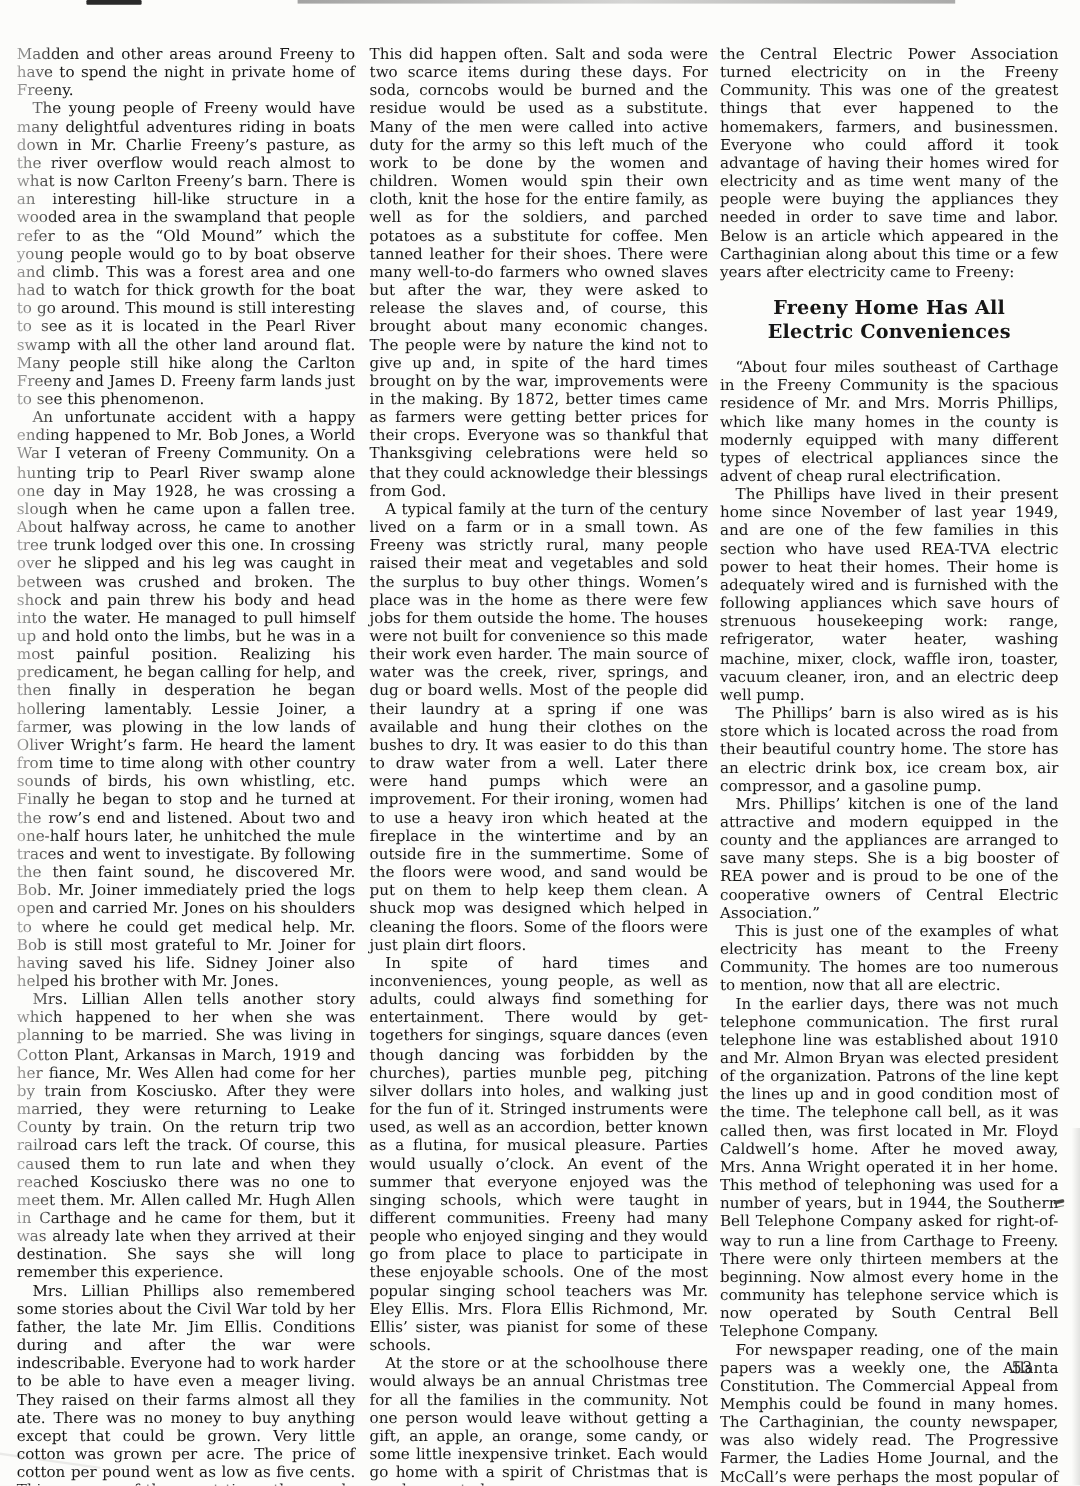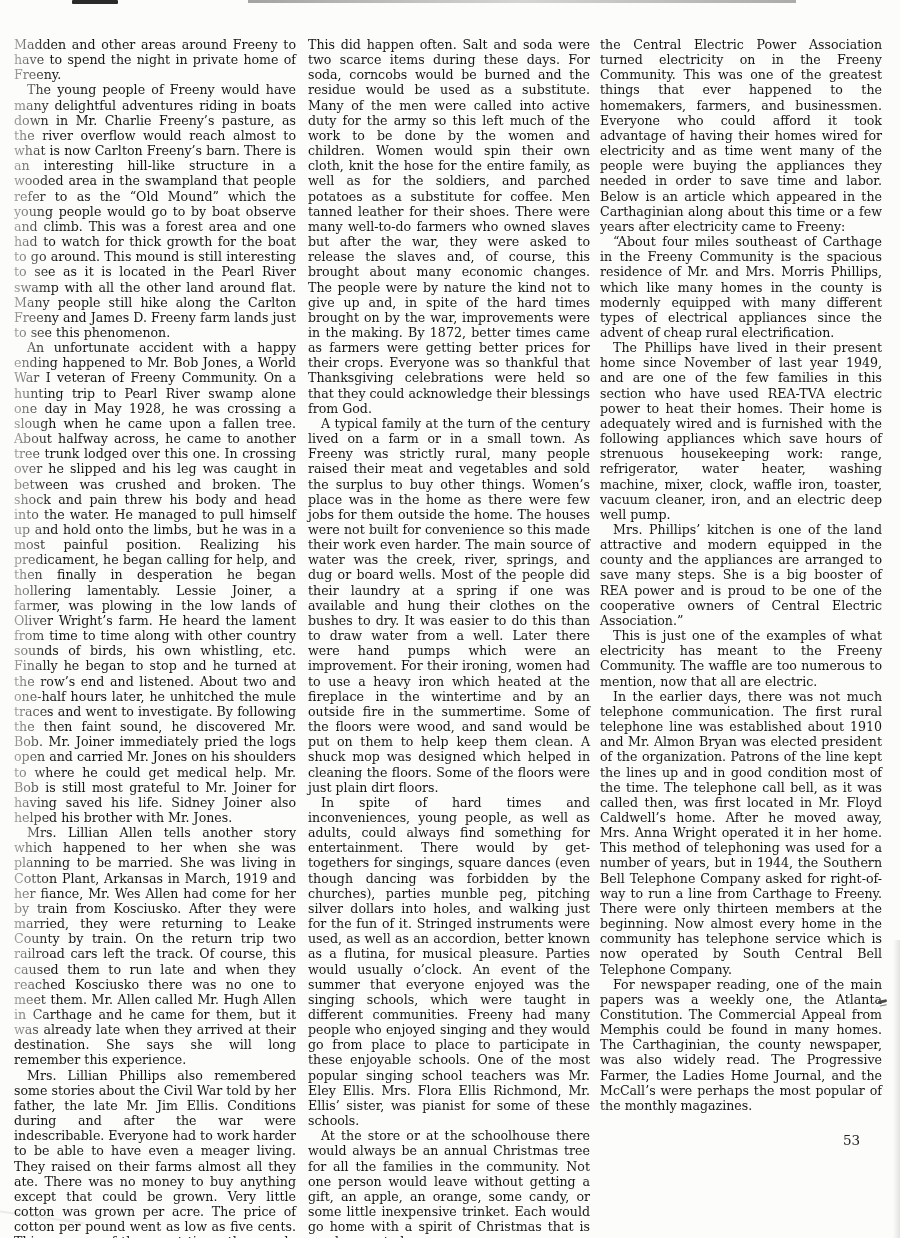--- a/index.html
+++ b/index.html
@@ -76,24 +76,26 @@
       <p class="para indent">Mrs. Lillian Phillips also remembered some stories about the Civil War told by her father, the late Mr. Jim Ellis. Conditions during and after the war were indescribable. Everyone had to work harder to be able to have even a meager living. They raised on their farms almost all they ate. There was no money to buy anything except that could be grown. Very little cotton was grown per acre. The price of cotton per pound went as low as five cents. This was one of the worst times the people had to endure. Food was scarce and had to be kept hidden for fear of the Yankees would come along and steal what they had.</p>
     </div>
   <div class="col col-2">
       <p class="para">This did happen often. Salt and soda were two scarce items during these days. For soda, corncobs would be burned and the residue would be used as a substitute. Many of the men were called into active duty for the army so this left much of the work to be done by the women and children. Women would spin their own cloth, knit the hose for the entire family, as well as for the soldiers, and parched potatoes as a substitute for coffee. Men tanned leather for their shoes. There were many well-to-do farmers who owned slaves but after the war, they were asked to release the slaves and, of course, this brought about many economic changes. The people were by nature the kind not to give up and, in spite of the hard times brought on by the war, improvements were in the making. By 1872, better times came as farmers were getting better prices for their crops. Everyone was so thankful that Thanksgiving celebrations were held so that they could acknowledge their blessings from God.</p>
       <p class="para indent">A typical family at the turn of the century lived on a farm or in a small town. As Freeny was strictly rural, many people raised their meat and vegetables and sold the surplus to buy other things. Women’s place was in the home as there were few jobs for them outside the home. The houses were not built for convenience so this made their work even harder. The main source of water was the creek, river, springs, and dug or board wells. Most of the people did their laundry at a spring if one was available and hung their clothes on the bushes to dry. It was easier to do this than to draw water from a well. Later there were hand pumps which were an improvement. For their ironing, women had to use a heavy iron which heated at the fireplace in the wintertime and by an outside fire in the summertime. Some of the floors were wood, and sand would be put on them to help keep them clean. A shuck mop was designed which helped in cleaning the floors. Some of the floors were just plain dirt floors.</p>
       <p class="para indent">In spite of hard times and inconveniences, young people, as well as adults, could always find something for entertainment. There would by get-togethers for singings, square dances (even though dancing was forbidden by the churches), parties munble peg, pitching silver dollars into holes, and walking just for the fun of it. Stringed instruments were used, as well as an accordion, better known as a flutina, for musical pleasure. Parties would usually o’clock. An event of the summer that everyone enjoyed was the singing schools, which were taught in different communities. Freeny had many people who enjoyed singing and they would go from place to place to participate in these enjoyable schools. One of the most popular singing school teachers was Mr. Eley Ellis. Mrs. Flora Ellis Richmond, Mr. Ellis’ sister, was pianist for some of these schools.</p>
       <p class="para indent">At the store or at the schoolhouse there would always be an annual Christmas tree for all the families in the community. Not one person would leave without getting a gift, an apple, an orange, some candy, or some little inexpensive trinket. Each would go home with a spirit of Christmas that is rarely seen today.</p>
     </div>
   <div class="col col-3">
       <p class="para">the Central Electric Power Association turned electricity on in the Freeny Community. This was one of the greatest things that ever happened to the homemakers, farmers, and businessmen. Everyone who could afford it took advantage of having their homes wired for electricity and as time went many of the people were buying the appliances they needed in order to save time and labor. Below is an article which appeared in the Carthaginian along about this time or a few years after electricity came to Freeny:</p>
+      <h2 class="article-heading">Freeny Home Has All Electric Conveniences</h2>
       <p class="para indent">“About four miles southeast of Carthage in the Freeny Community is the spacious residence of Mr. and Mrs. Morris Phillips, which like many homes in the county is modernly equipped with many different types of electrical appliances since the advent of cheap rural electrification.</p>
       <p class="para indent">The Phillips have lived in their present home since November of last year 1949, and are one of the few families in this section who have used REA-TVA electric power to heat their homes. Their home is adequately wired and is furnished with the following appliances which save hours of strenuous housekeeping work: range, refrigerator, water heater, washing machine, mixer, clock, waffle iron, toaster, vacuum cleaner, iron, and an electric deep well pump.</p>
+      <p class="para indent">The Phillips’ barn is also wired as is his store which is located across the road from their beautiful country home. The store has an electric drink box, ice cream box, air compressor, and a gasoline pump.</p>
       <p class="para indent">Mrs. Phillips’ kitchen is one of the land attractive and modern equipped in the county and the appliances are arranged to save many steps. She is a big booster of REA power and is proud to be one of the cooperative owners of Central Electric Association.”</p>
-      <p class="para indent">This is just one of the examples of what electricity has meant to the Freeny Community. The waffle are too numerous to mention, now that all are electric.</p>
+      <p class="para indent">This is just one of the examples of what electricity has meant to the Freeny Community. The homes are too numerous to mention, now that all are electric.</p>
       <p class="para indent">In the earlier days, there was not much telephone communication. The first rural telephone line was established about 1910 and Mr. Almon Bryan was elected president of the organization. Patrons of the line kept the lines up and in good condition most of the time. The telephone call bell, as it was called then, was first located in Mr. Floyd Caldwell’s home. After he moved away, Mrs. Anna Wright operated it in her home. This method of telephoning was used for a number of years, but in 1944, the Southern Bell Telephone Company asked for right-of-way to run a line from Carthage to Freeny. There were only thirteen members at the beginning. Now almost every home in the community has telephone service which is now operated by South Central Bell Telephone Company.</p>
       <p class="para indent">For newspaper reading, one of the main papers was a weekly one, the Atlanta Constitution. The Commercial Appeal from Memphis could be found in many homes. The Carthaginian, the county newspaper, was also widely read. The Progressive Farmer, the Ladies Home Journal, and the McCall’s were perhaps the most popular of the monthly magazines.</p>
     </div>
 
   <div class="scan-fade-left"></div>
   <div class="scan-ink-speck"></div>
   <div class="scan-edge-shadow"></div>
   <div class="scan-corner-line"></div>
 
   <span class="page-number">53</span>

